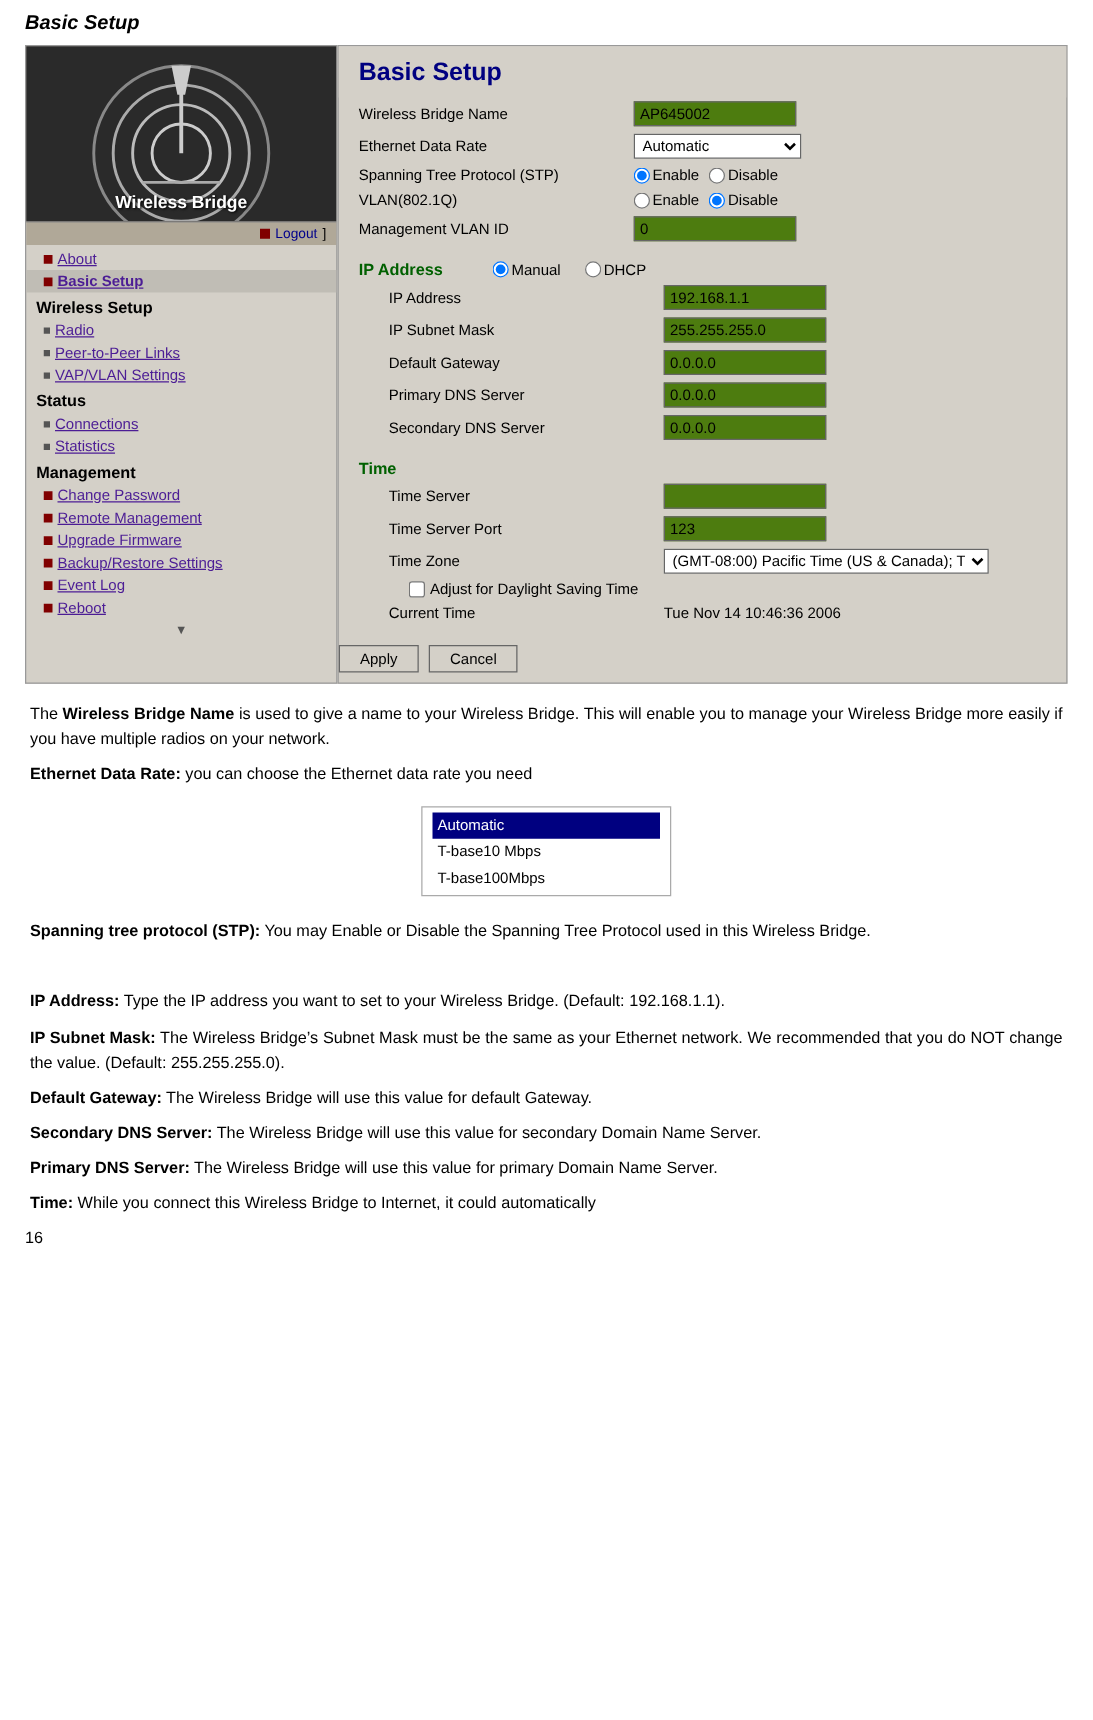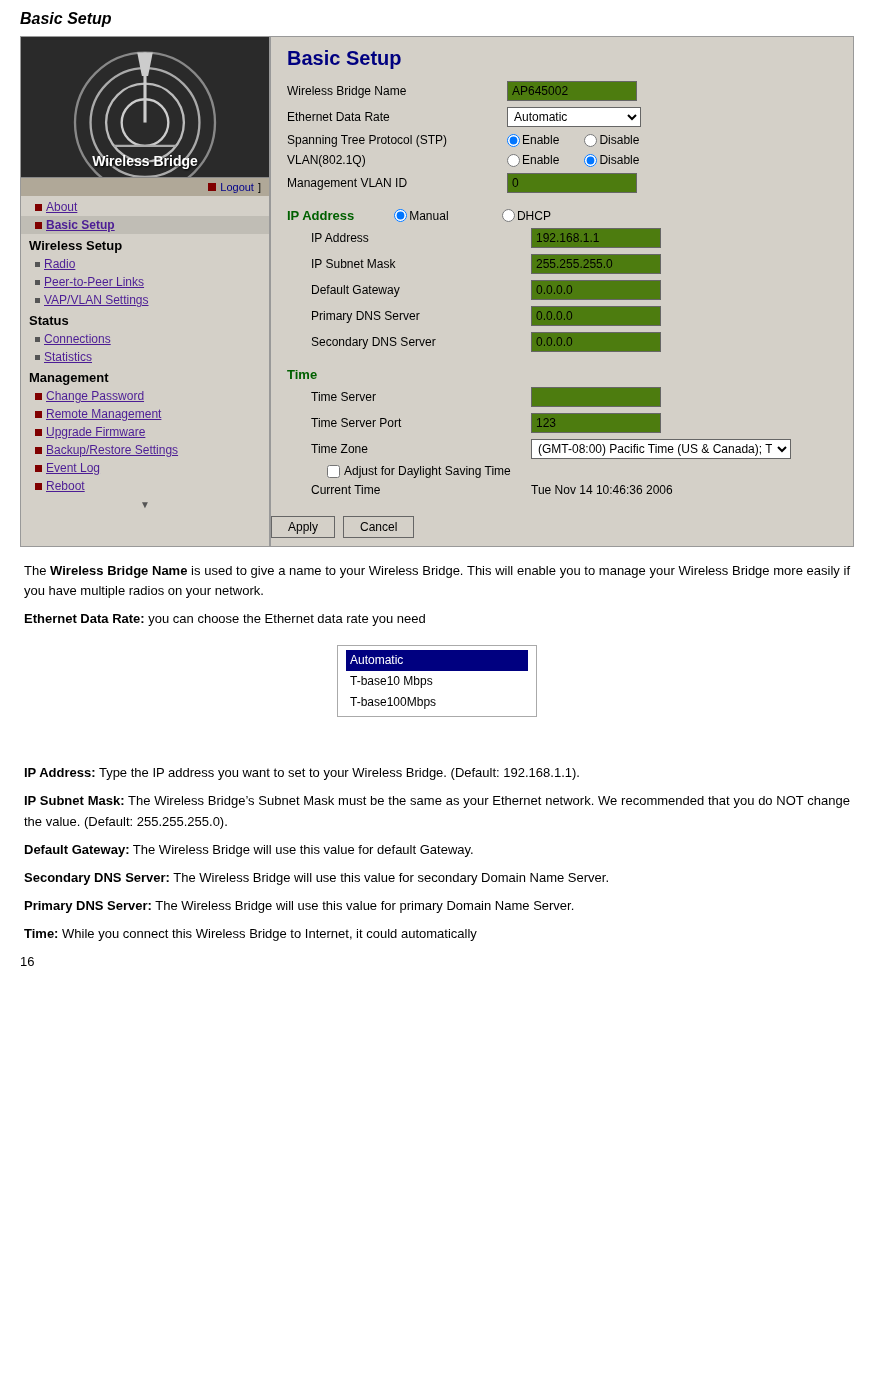--- a/index.html
+++ b/index.html
@@ -182,21 +182,21 @@
       background: #fff;
       padding: 1px 2px;
       font-size: 12px;
       height: 20px;
       width: 134px;
     }
 
     .radio-group {
       display: flex;
       align-items: flex-end;
-      gap: 25px;
+      gap: 8px;
       font-size: 12px;
     }
 
     .radio-group label {
       display: flex;
       align-items: center;
       gap: 2px;
     }
 
     .divider-row {
@@ -548,20 +548,23 @@
     </p>
 
     <div style="display:flex;justify-content:center;margin-bottom:10px;">
       <div class="dropdown-image">
         <div class="dd-item selected">Automatic</div>
         <div class="dd-item">T-base10 Mbps</div>
         <div class="dd-item">T-base100Mbps</div>
       </div>
     </div>
 
+    <p>
+      <strong>Spanning tree protocol (STP):</strong> You may Enable or Disable the Spanning Tree Protocol used in this Wireless Bridge.
+    </p>
 
     <p>&nbsp;</p>
 
     <p>
       <strong>IP Address:</strong> Type the IP address you want to set to your Wireless Bridge. (Default: 192.168.1.1).
     </p>
 
     <p>
       <strong>IP Subnet Mask:</strong> The Wireless Bridge’s Subnet Mask must be the same as your Ethernet network. We recommended that you do NOT change the value. (Default: 255.255.255.0).
     </p>

